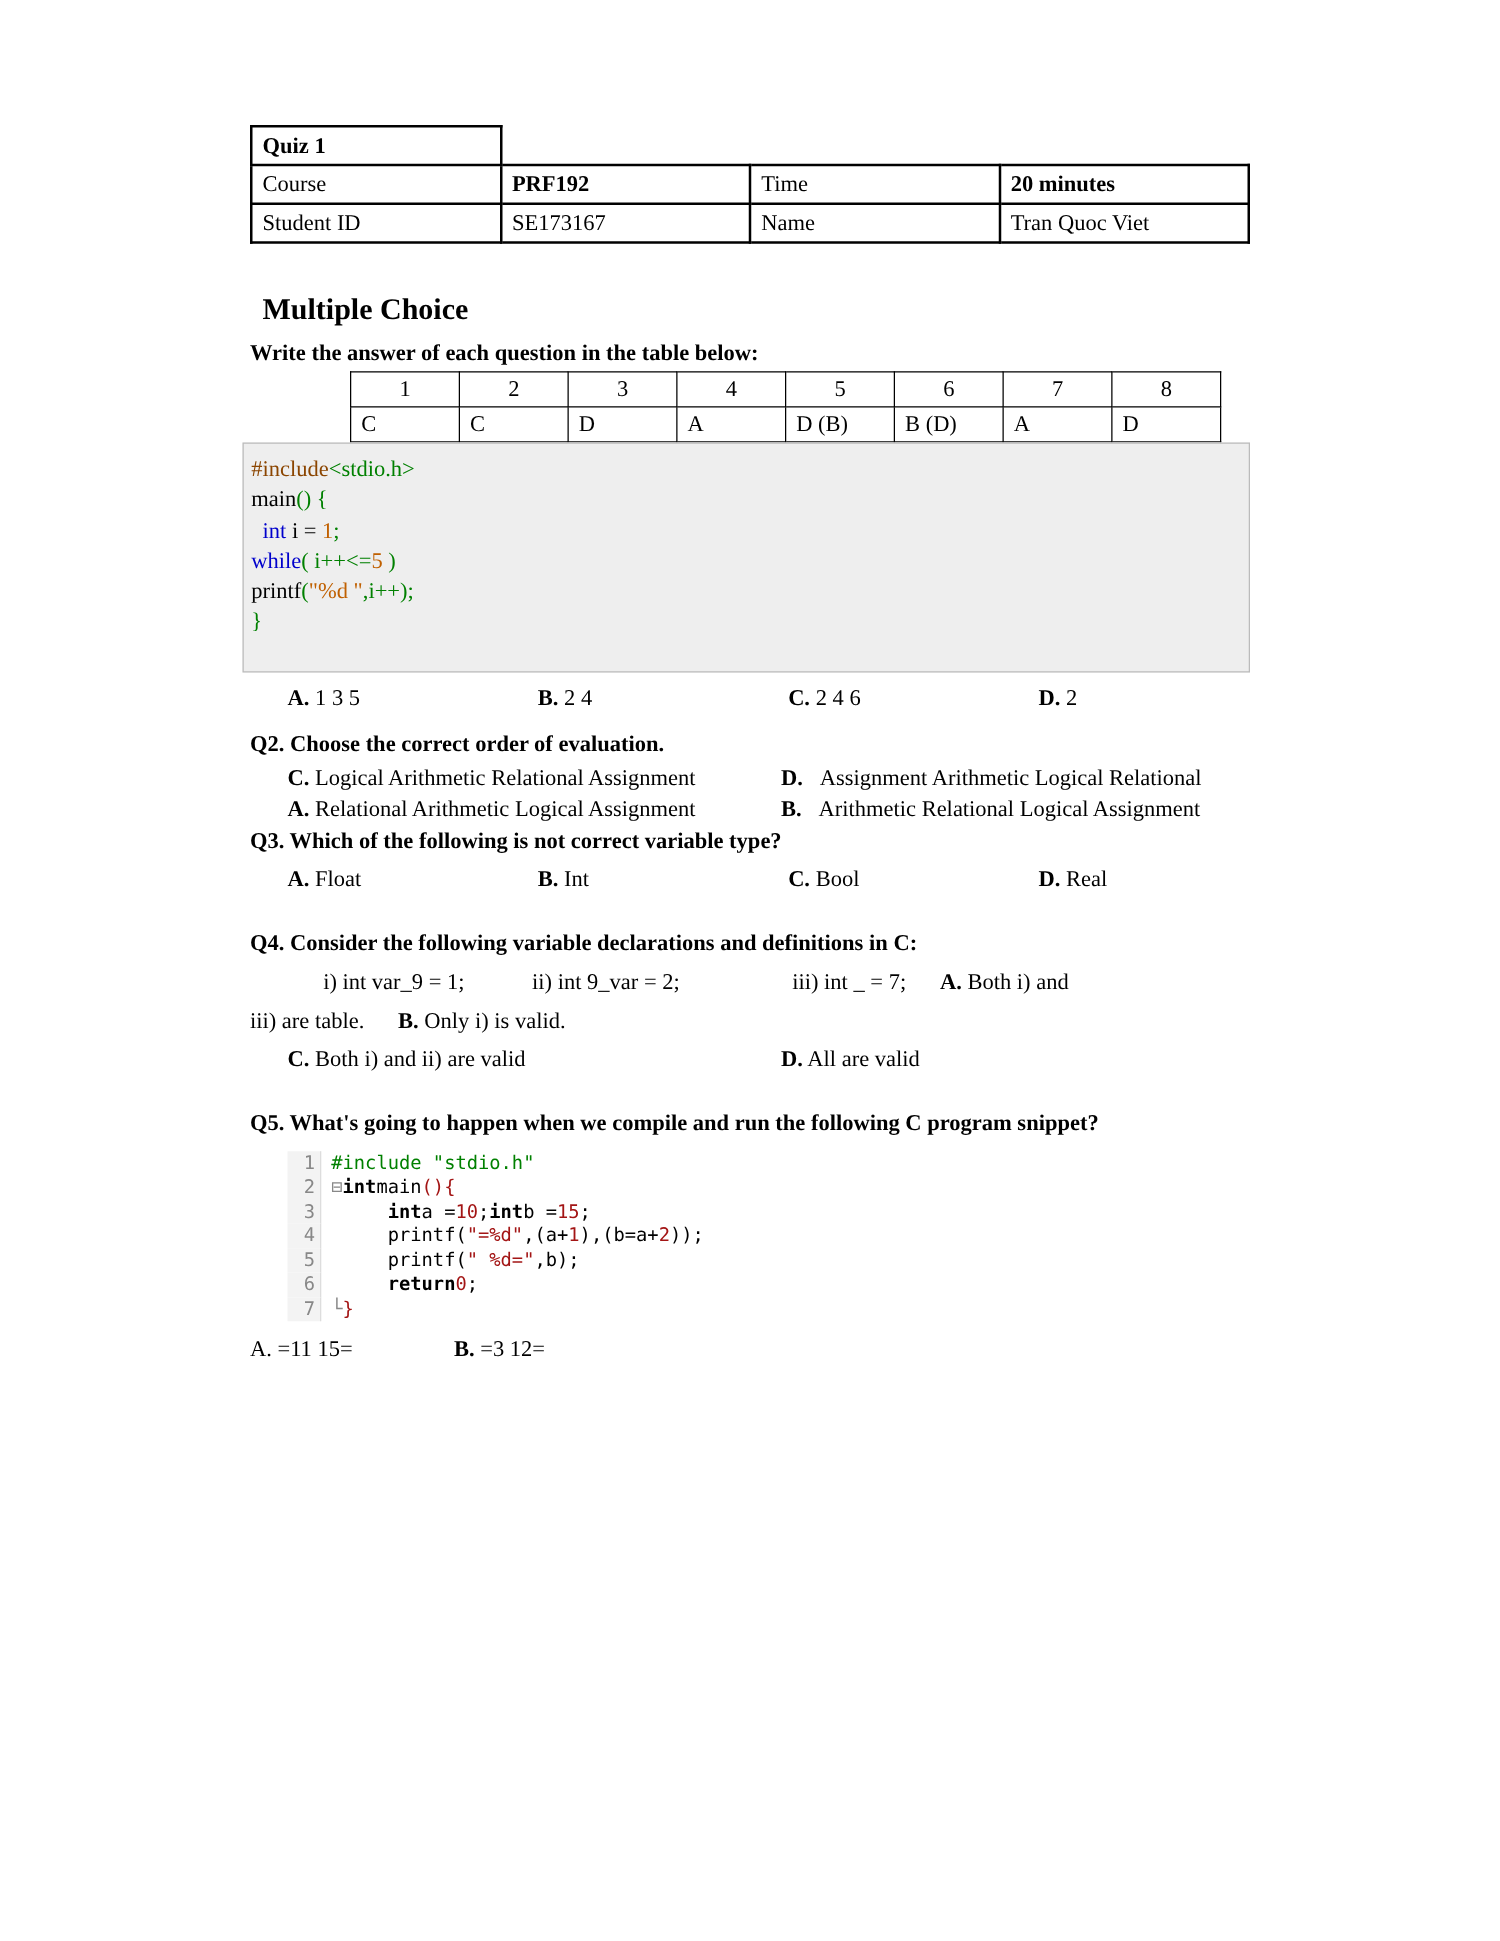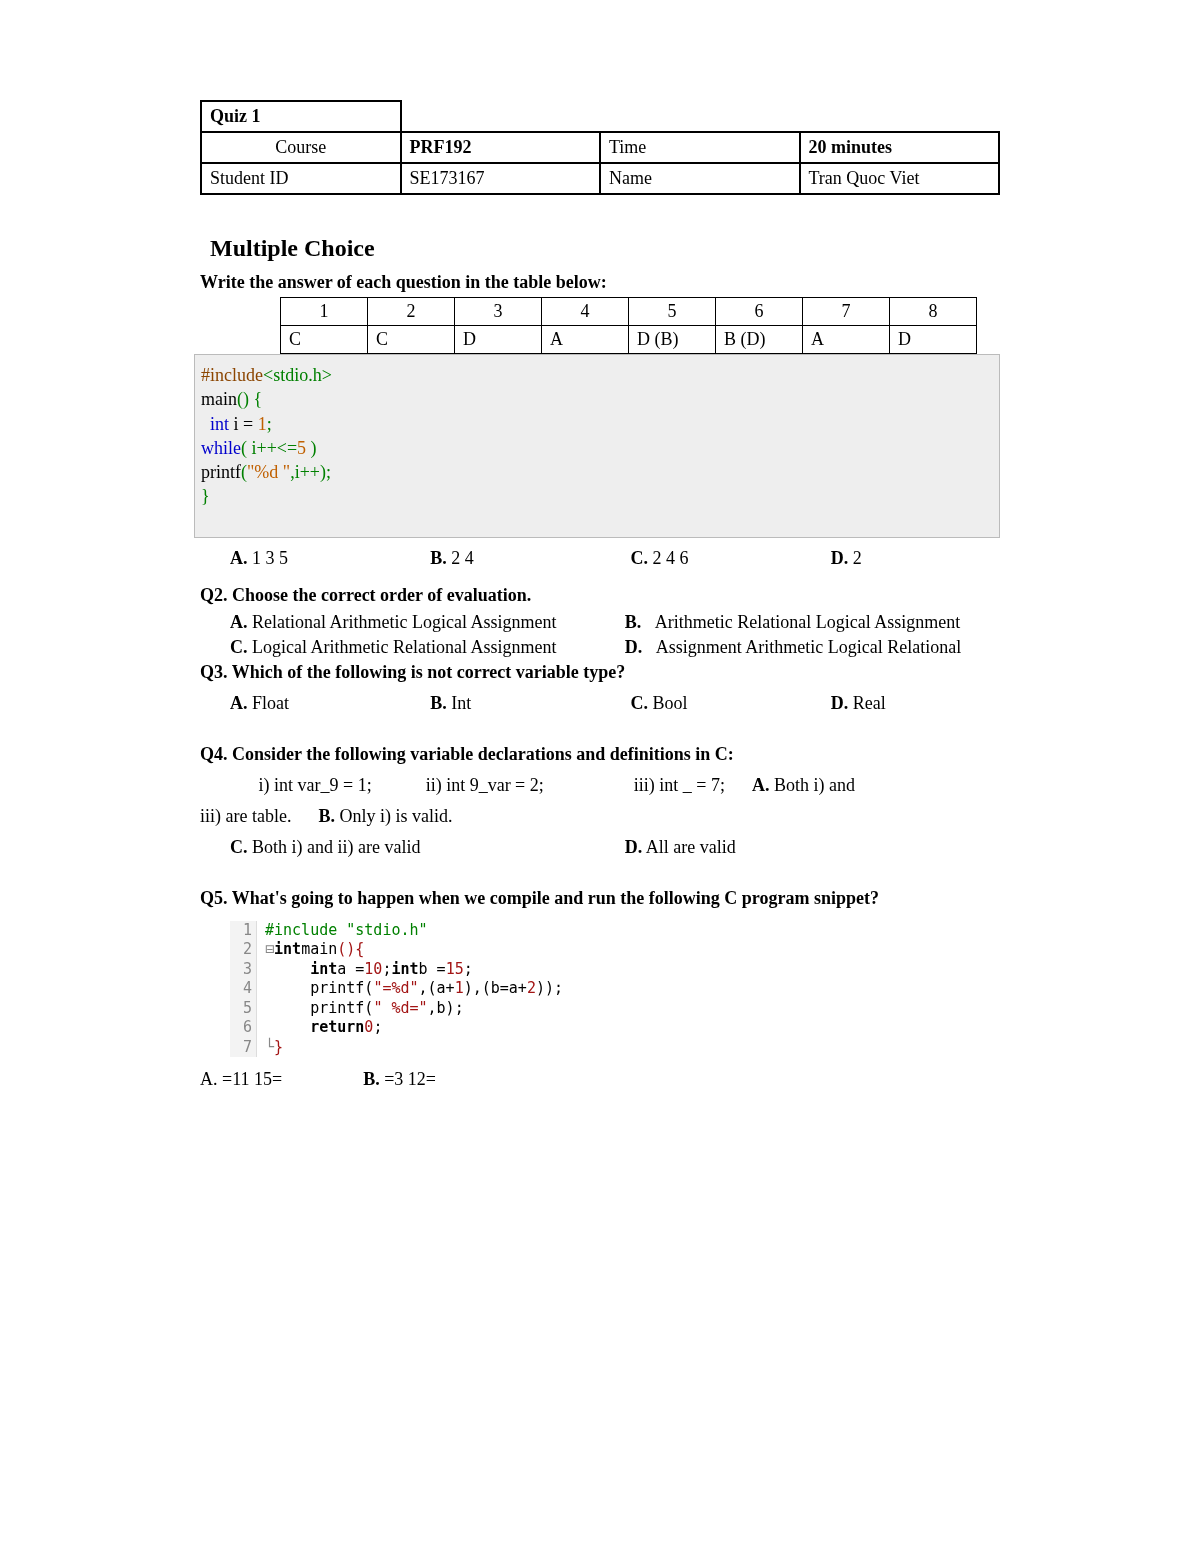--- a/index.html
+++ b/index.html
@@ -115,21 +115,21 @@
 
 <div class="page">
 
   <table class="header-tbl">
     <tbody>
         <tr>
       <td class="b" colspan="1">Quiz 1</td>
       <td class="noborder" colspan="4" style="border-left:2px solid #000;"></td>
     </tr>
     <tr>
-      <td style="width:20%;text-align:center;">Course</td>
+      <td style="width:20%;">Course</td>
       <td class="b" style="width:20%;margin-top:22px;">PRF192</td>
       <td style="width:20%;font-family:Liberation Serif, serif;">Time</td>
       <td class="b" style="width:20%;" colspan="2">20 minutes</td>
     </tr>
     <tr>
       <td>Student ID</td>
       <td>SE173167</td>
       <td>Name</td>
       <td colspan="2">Tran Quoc Viet</td>
     </tr>
@@ -175,26 +175,26 @@
   </div>
   <div class="opt-row">
     <div><span class="b">A.</span> <span>1 3 5</span></div>
     <div><span class="b">B.</span> <span>2 4</span></div>
     <div><span class="b">C.</span> <span>2 4 6</span></div>
     <div><span class="b">D.</span> <span>2</span></div>
   </div>
 
   <div class="qtitle" style="margin-top:16px;">Q2. Choose the correct order of evaluation.</div>
   <div class="opt-half">
+    <div class="ind1"><span class="b">C.</span> <span>Logical Arithmetic Relational Assignment</span></div>
+    <div class="right"><span class="b">D.</span>&nbsp;&nbsp;&nbsp;<span>Assignment Arithmetic Logical Relational</span></div>
+  </div>
+  <div class="opt-half">
     <div class="ind1"><span class="b">A.</span> <span>Relational Arithmetic Logical Assignment</span></div>
     <div class="right"><span class="b">B.</span>&nbsp;&nbsp;&nbsp;<span>Arithmetic Relational Logical Assignment</span></div>
-  </div>
-  <div class="opt-half">
-    <div class="ind1"><span class="b">C.</span> <span>Logical Arithmetic Relational Assignment</span></div>
-    <div class="right"><span class="b">D.</span>&nbsp;&nbsp;&nbsp;<span>Assignment Arithmetic Logical Relational</span></div>
   </div>
 
   <div class="qtitle" style="margin-top:4px;">Q3. Which of the following is not correct variable type?</div>
   <div class="opt-row">
     <div><span class="b">A.</span> <span>Float</span></div>
     <div><span class="b">B.</span> <span>Int</span></div>
     <div><span class="b">C.</span> <span>Bool</span></div>
     <div><span class="b">D.</span> <span>Real</span></div>
   </div>
 

